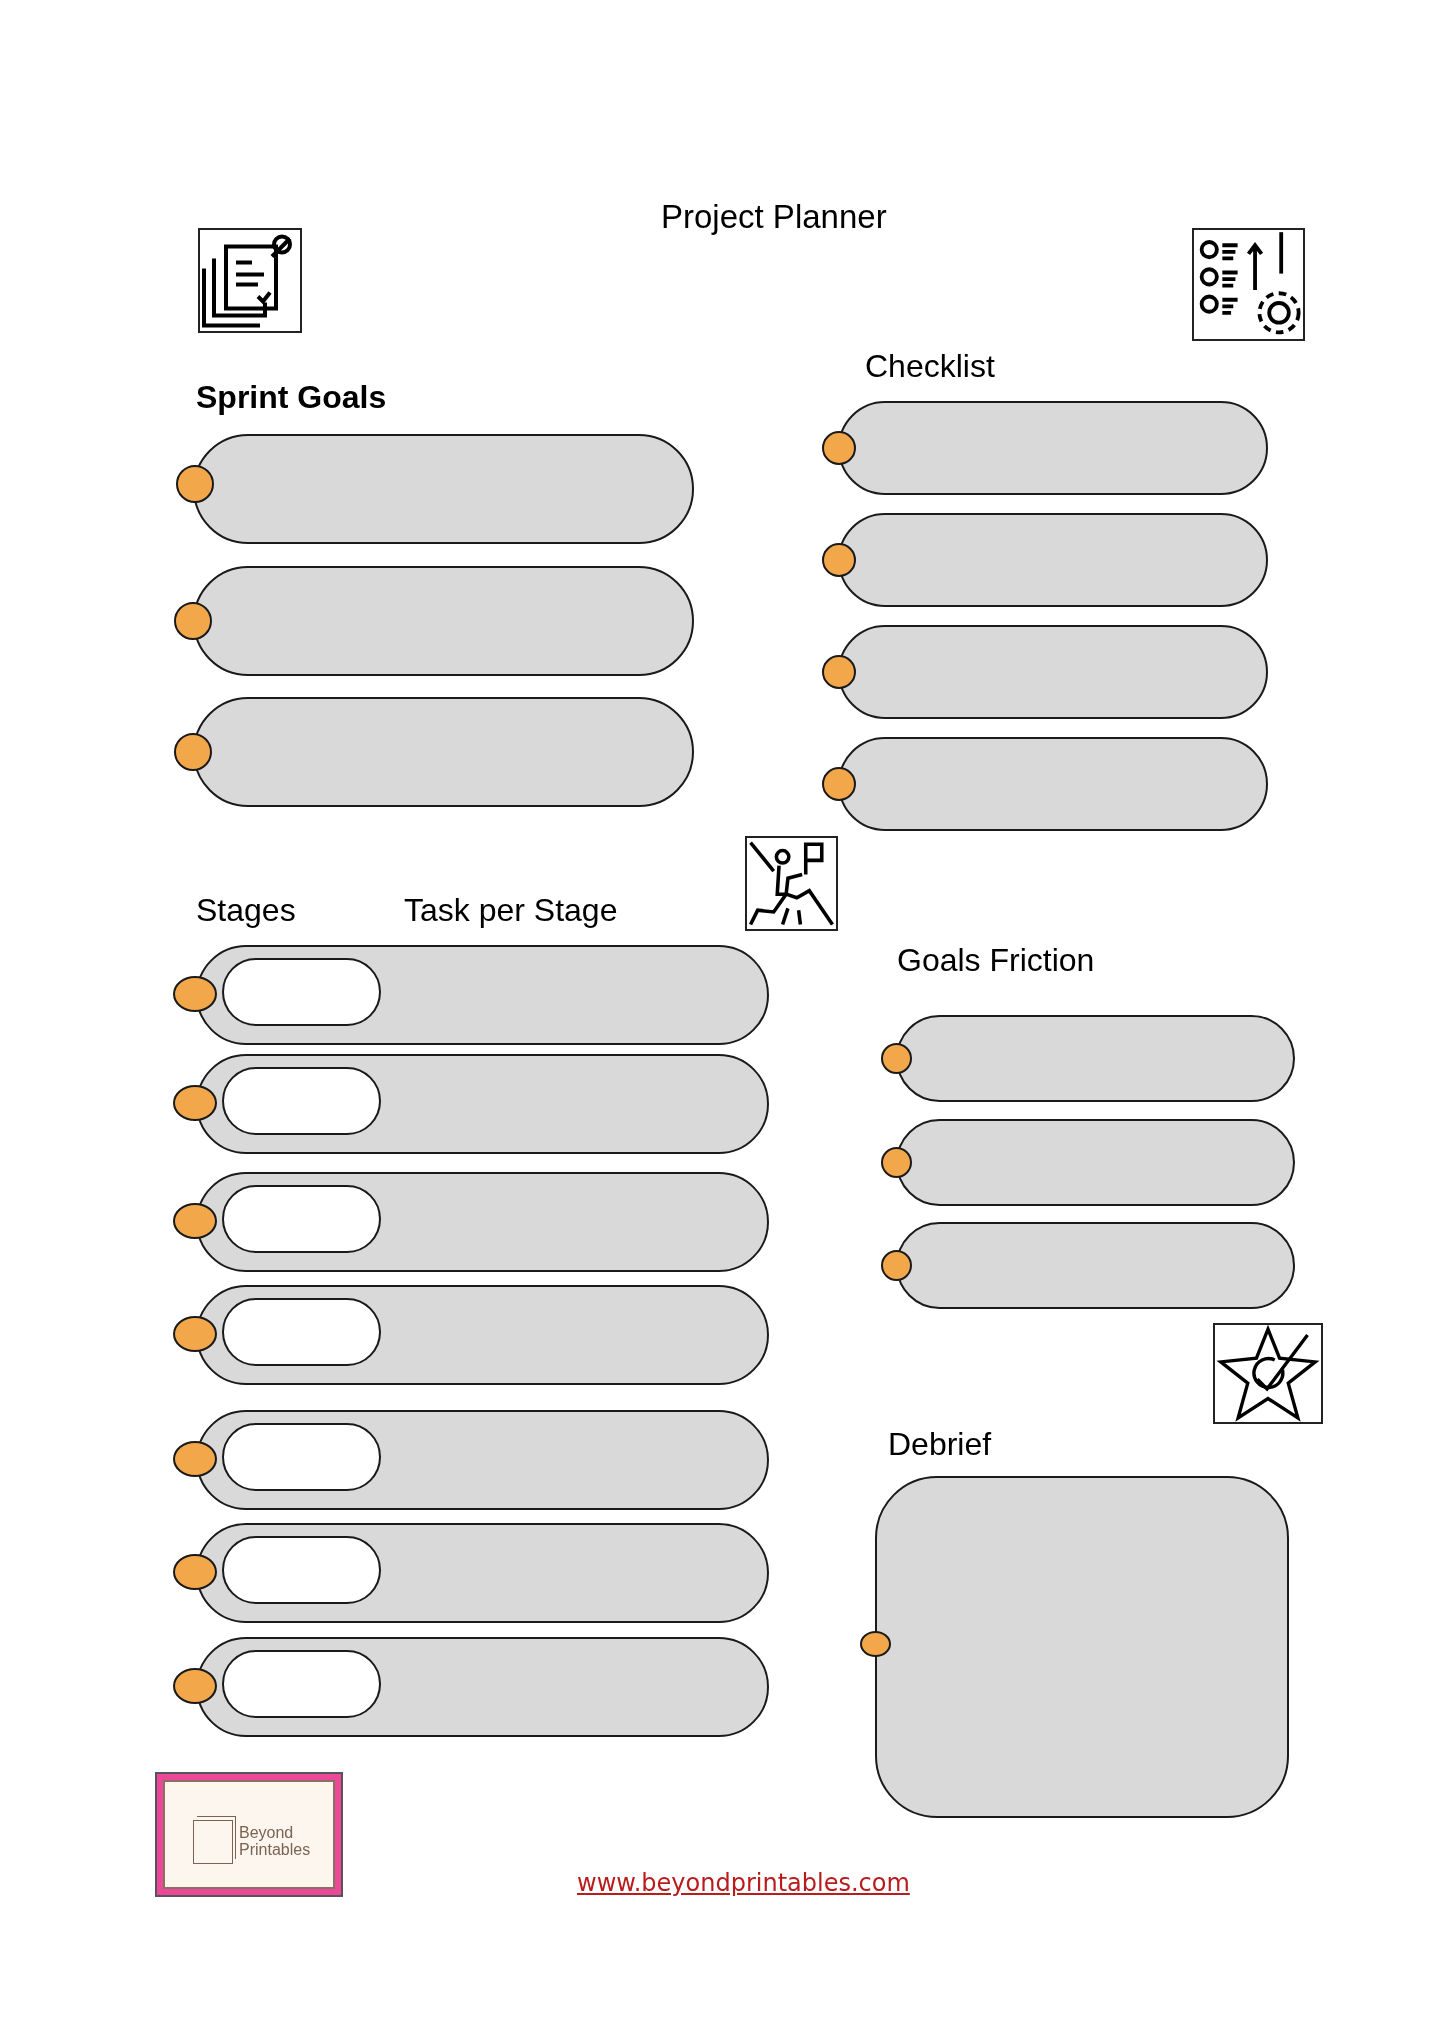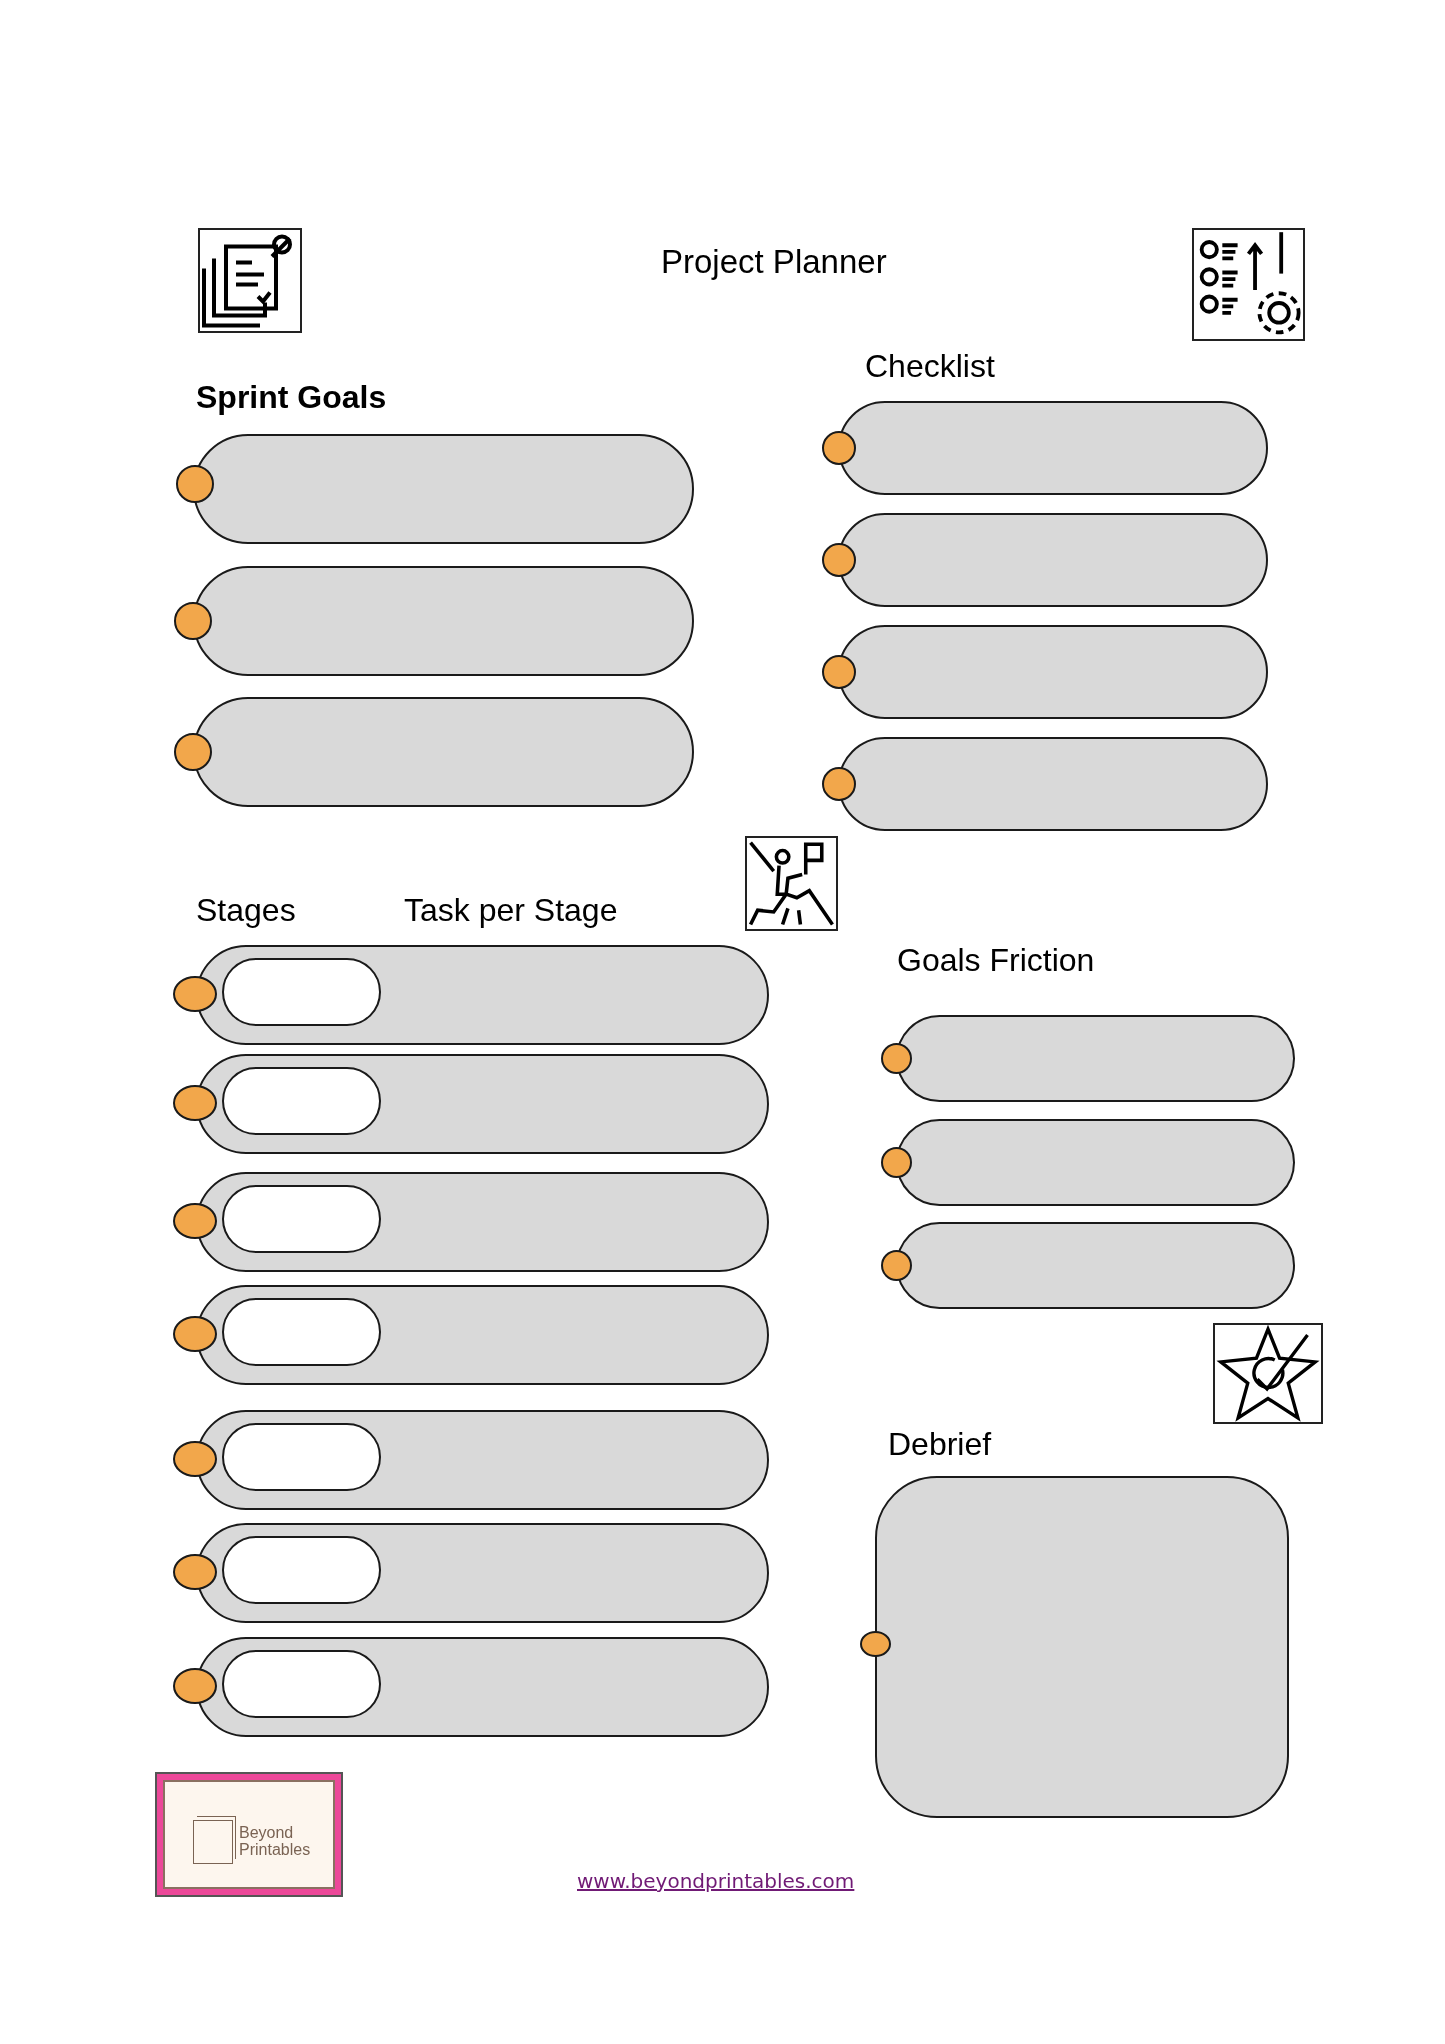--- a/index.html
+++ b/index.html
@@ -9,26 +9,26 @@
   .title { font-size:33px; }
   .pill { position:absolute; background:#d9d9d9; border:2px solid #1a1a1a; border-radius:999px; box-sizing:border-box; }
   .dot { position:absolute; width:38px; height:38px; border-radius:50%; background:#f2a74b; border:2px solid #1a1a1a; box-sizing:border-box; }
   .inner { position:absolute; background:#ffffff; border:2px solid #1a1a1a; border-radius:999px; box-sizing:border-box; }
   .iconbox { position:absolute; border:2px solid #222; background:#fff; box-sizing:border-box; }
   .iconbox svg { width:100%; height:100%; display:block; }
   .debrief { position:absolute; background:#d9d9d9; border:2px solid #1a1a1a; border-radius:62px; box-sizing:border-box; }
   .logo { position:absolute; border:2px solid #555; background:#ec4899; box-sizing:border-box; }
   .logo-inner { position:absolute; left:6px; top:6px; right:6px; bottom:6px; border:2px solid #8a7060; background:#fdf6ee; }
   .logo-text { position:absolute; left:82px; top:50px; font-size:16px; line-height:17px; color:#7a6353; }
-  .url { position:absolute; font-family:"DejaVu Sans", sans-serif; font-size:20px; text-decoration:underline; color:#701a75; }
+  .url { position:absolute; font-family:"DejaVu Sans", sans-serif; font-size:24px; text-decoration:underline; color:#b91c1c; }
 </style>
 </head>
 <body>
 
-<div class="label title" style="left:661px;top:200px;margin-top:45px;">Project Planner</div>
+<div class="label title" style="left:661px;top:200px;">Project Planner</div>
 
 <div class="iconbox" style="left:198px;top:228px;width:104px;height:105px;">
   <svg viewBox="0 0 100 100" fill="none" stroke="#000" stroke-width="4">
     <path d="M4 38 V95 H60"></path>
     <path d="M14 28 V85 H65 V72"></path>
     <rect x="26" y="16" width="50" height="62"></rect>
     <path d="M36 32 H52 M36 44 H64 M36 54 H58"></path>
     <path d="M58 66 L63 71 L70 62"></path>
     <circle cx="82" cy="14" r="8"></circle>
     <path d="M72 26 L90 8"></path>

